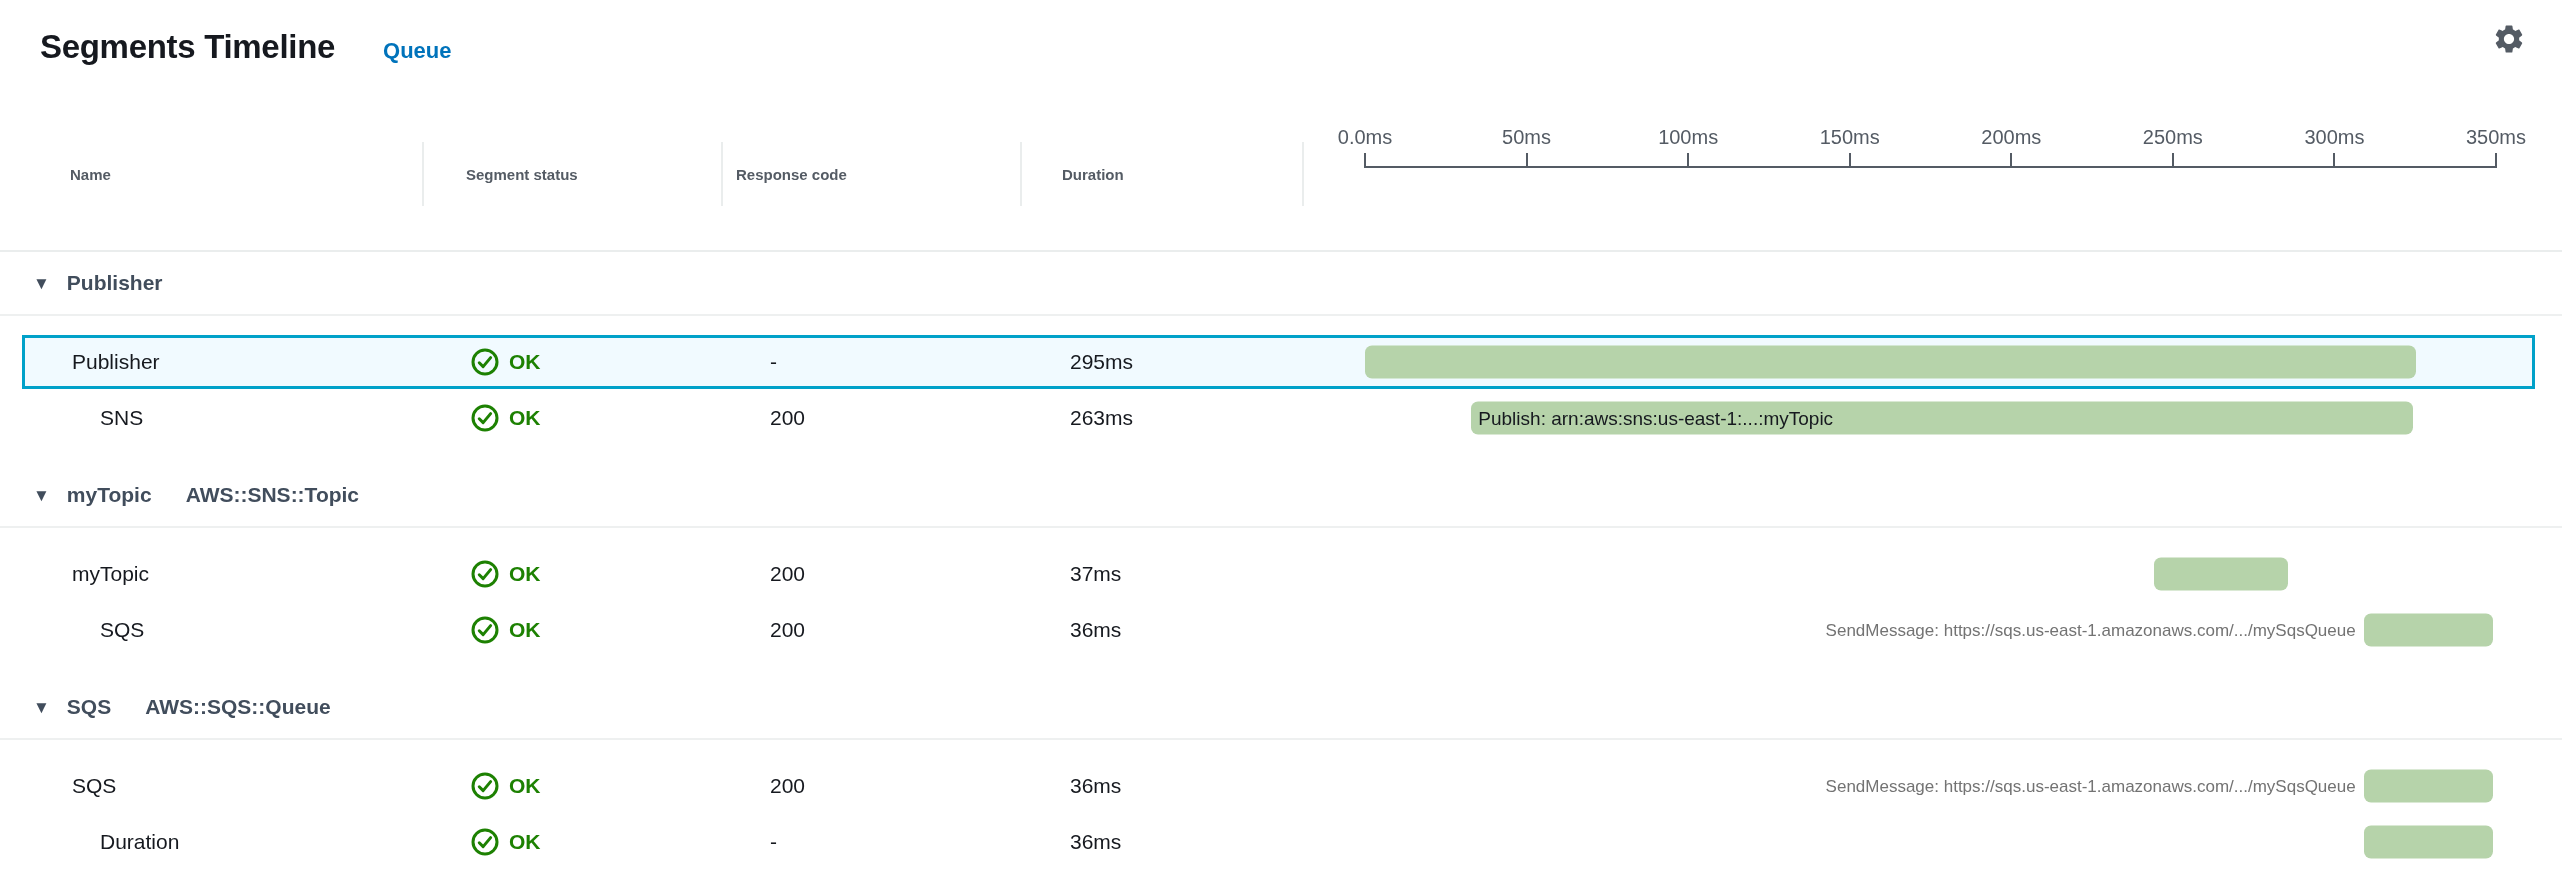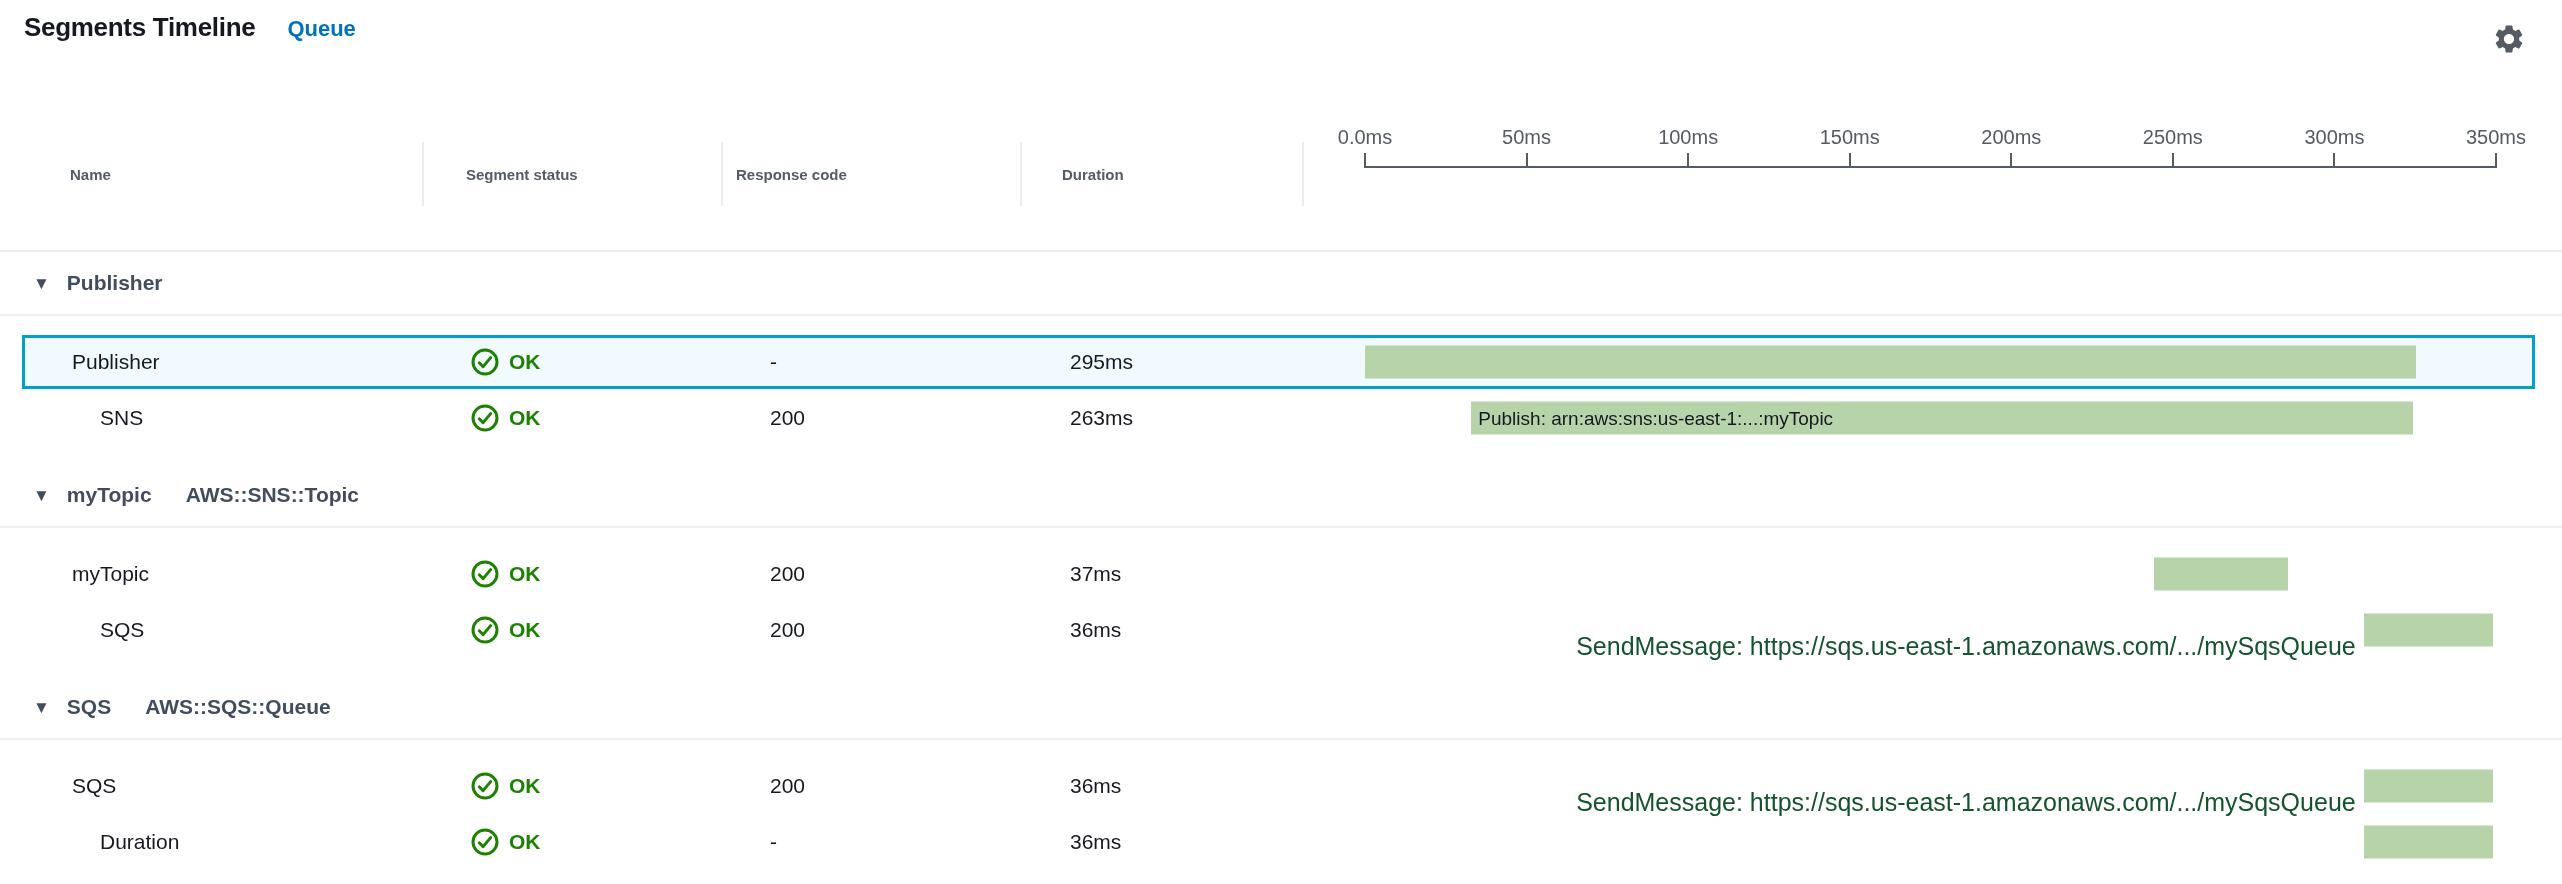--- a/index.html
+++ b/index.html
@@ -2,21 +2,21 @@
 <html><head>
 <meta charset="utf-8">
 <style>
   html,body{margin:0;padding:0;background:#fff;}
   .page{
     position:relative;width:2562px;height:884px;background:#ffffff;overflow:hidden;
     font-family:"Liberation Sans","DejaVu Sans",sans-serif;color:#16191f;
   }
   
   .page-header{position:absolute;top:12px;left:24px;display:flex;align-items:baseline;gap:32px;z-index:3;}
-  .page-title{margin:0;font-size:26px;font-weight:700;color:#16191f;letter-spacing:-.3px;}
+  .page-title{margin:16px;font-size:33px;font-weight:700;color:#16191f;letter-spacing:-.3px;}
   .info-link{font-size:22px;font-weight:700;color:#0073bb;text-decoration:none;cursor:pointer;}
   .gear-btn{position:absolute;top:22px;left:2492px;width:34px;height:34px;color:#545b64;cursor:pointer;z-index:3;}
   .gear-btn svg{width:100%;height:100%;fill:currentColor;}
   
   .table-header{position:absolute;top:0;left:0;width:2158px;height:250px;}
   .col-label{position:absolute;top:160px;height:30px;line-height:30px;font-size:15px;font-weight:700;color:#545b64;white-space:nowrap;}
   .col-divider{position:absolute;top:142px;width:2px;height:64px;background:#eaeded;}
   .axis{position:absolute;top:0;left:1365px;width:1131px;height:250px;}
   .axis-label{position:absolute;top:126px;width:140px;margin-left:-70px;text-align:center;font-size:20px;color:#545b64;white-space:nowrap;}
   .axis-tick{position:absolute;top:153px;width:2px;height:15px;margin-left:-1px;background:#545b64;}
@@ -34,23 +34,23 @@
   
   .row{position:relative;height:56px;font-size:21px;}
   .row .cell{position:absolute;top:0;height:100%;display:flex;align-items:center;z-index:1;}
   .cell.name.ind1{left:72px;}
   .cell.name.ind2{left:100px;}
   .cell.status{left:470px;color:#1d8102;gap:9px;font-weight:bold;}
   .okicon{width:30px;height:30px;display:block;}
   .cell.resp{left:770px;}
   .cell.dur{left:1070px;}
   .track{position:absolute;left:1365px;width:1131px;top:50%;height:33px;transform:translateY(-50%);z-index:1;}
-  .bar{position:absolute;top:0;height:100%;background:#b6d3aa;border-radius:0;}
+  .bar{position:absolute;top:0;height:100%;background:#b6d3aa;border-radius:7px;}
   .bar-label{display:block;line-height:33px;padding-left:7px;font-size:19px;color:#16191f;white-space:nowrap;}
-  .track-label{position:absolute;top:0;line-height:33px;font-size:25px;color:#14532d;white-space:nowrap;padding-right:8px;margin-top:16px;}
+  .track-label{position:absolute;top:0;line-height:33px;font-size:17px;color:#737373;white-space:nowrap;padding-right:8px;}
   .row.selected::before{
     content:"";position:absolute;left:22px;right:27px;top:1px;bottom:1px;
     background:#f1faff;border:3px solid #00a1c9;box-sizing:border-box;z-index:0;
   }
 </style>
 </head>
 <body>
 
 <div class="page">
 

